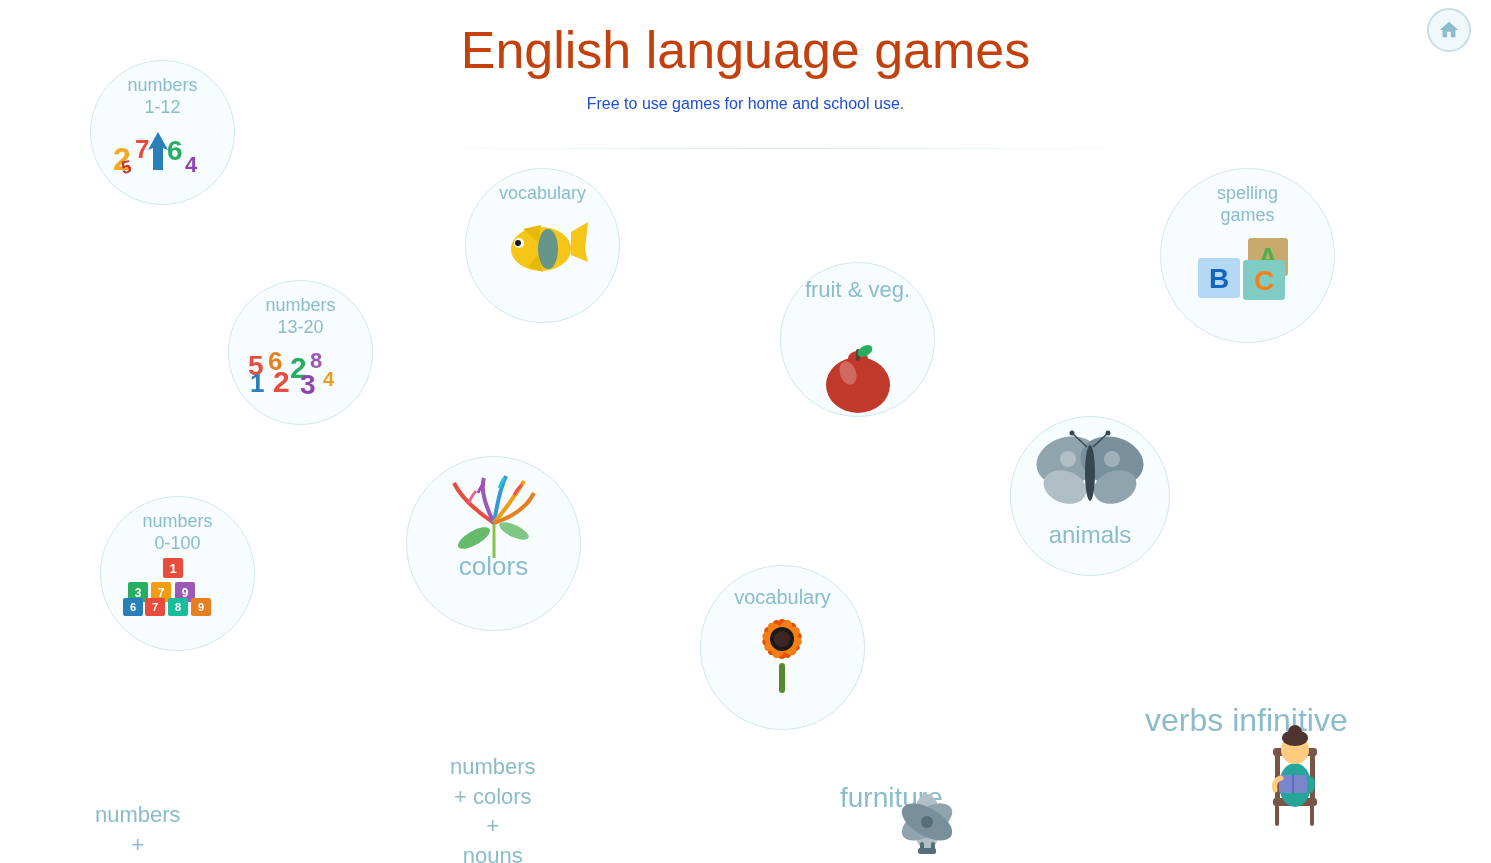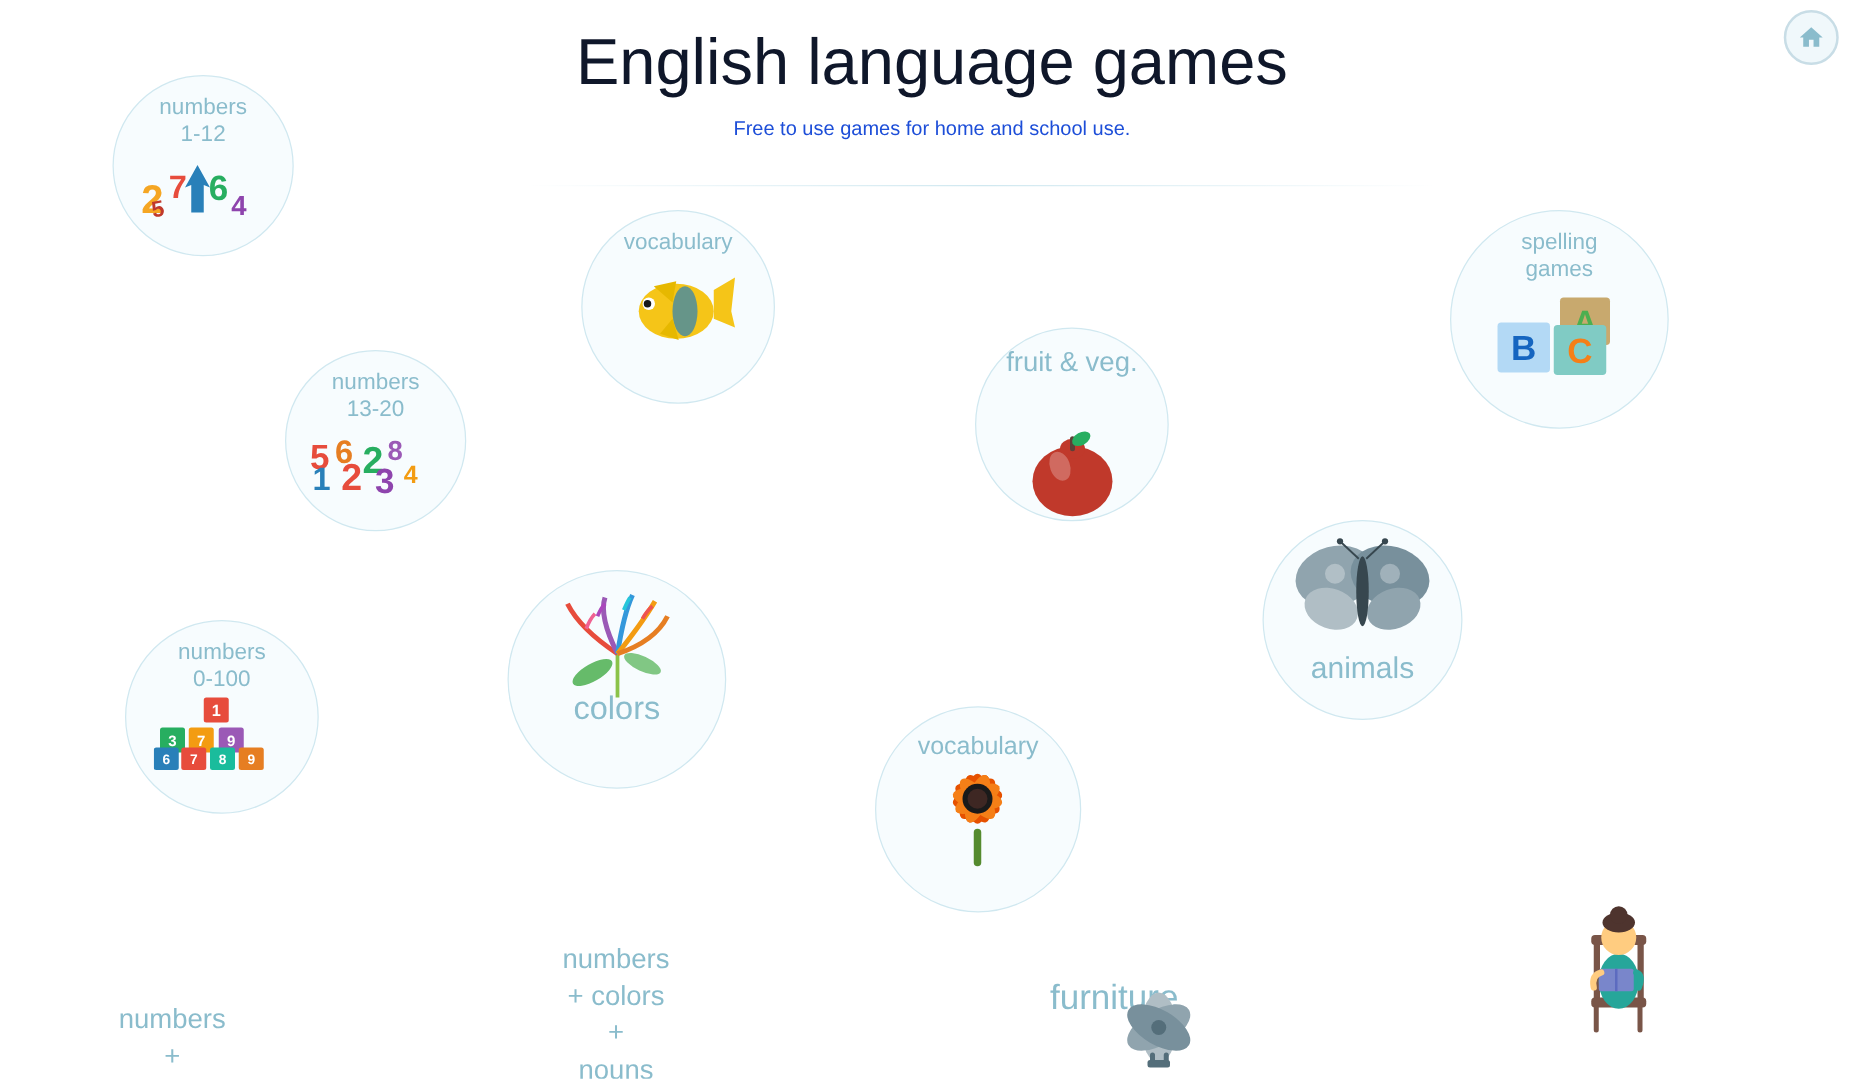--- a/index.html
+++ b/index.html
@@ -11,21 +11,21 @@
       overflow: hidden;
       position: relative;
     }
 
     .page-title {
       position: absolute;
       top: 20px;
       left: 50%;
       transform: translateX(-50%);
       font-size: 52px;
-      color: #0f172a;
+      color: #c2410c;
       font-weight: 300;
       white-space: nowrap;
     }
 
     .page-subtitle {
       position: absolute;
       top: 95px;
       left: 50%;
       transform: translateX(-50%);
       font-size: 16px;
@@ -345,20 +345,22 @@
       <ellipse cx="52" cy="28" rx="8" ry="20" fill="#f57f17" transform="rotate(100,52,28)"></ellipse>
       <ellipse cx="52" cy="28" rx="8" ry="20" fill="#f57f17" transform="rotate(140,52,28)"></ellipse>
 
       <circle cx="52" cy="28" r="12" fill="#1a1a1a"></circle>
       <circle cx="52" cy="28" r="8" fill="#3e2723"></circle>
     </svg>
   </div>
 </div>
 
 <div style="position:absolute; top:700px; left:1145px; width:215px;">
+  <span class="float-label" style="position:relative; font-size:32px; color:#8abccc; font-weight:300; line-height:1.3;">verbs
+infinitive</span>
   <div style="position:absolute; top:-10px; right:0px;">
     
     <svg width="95" height="140" viewBox="0 0 95 140">
 
       <rect x="45" y="60" width="5" height="55" rx="2" fill="#795548"></rect>
       <rect x="10" y="60" width="5" height="55" rx="2" fill="#795548"></rect>
       <rect x="8" y="58" width="44" height="8" rx="3" fill="#795548"></rect>
 
       <rect x="8" y="108" width="44" height="8" rx="3" fill="#795548"></rect>
 

